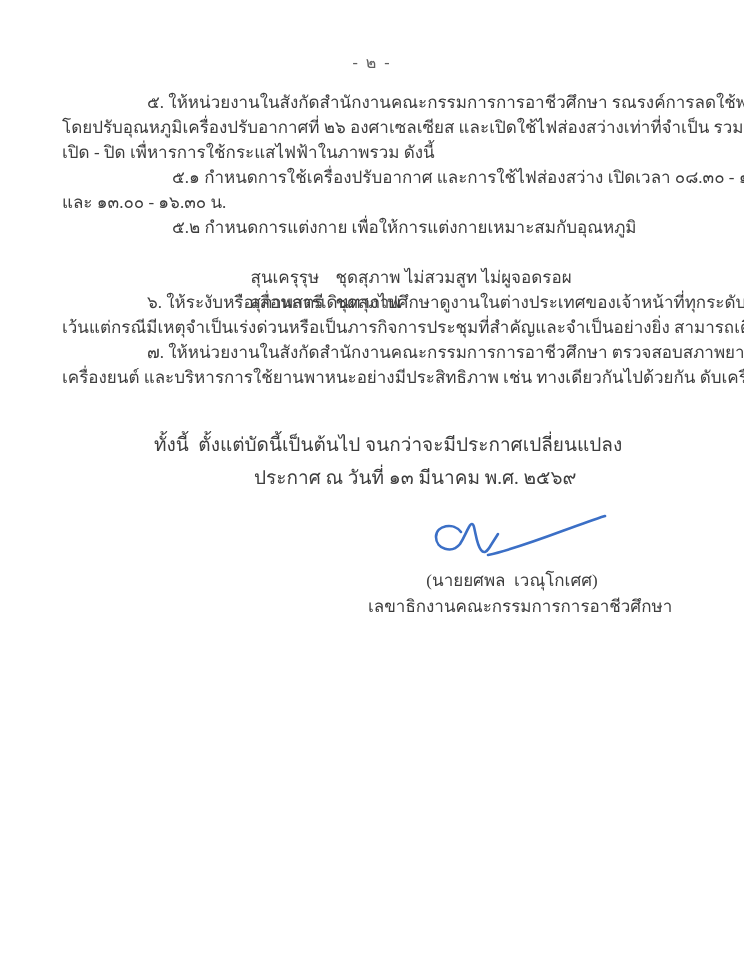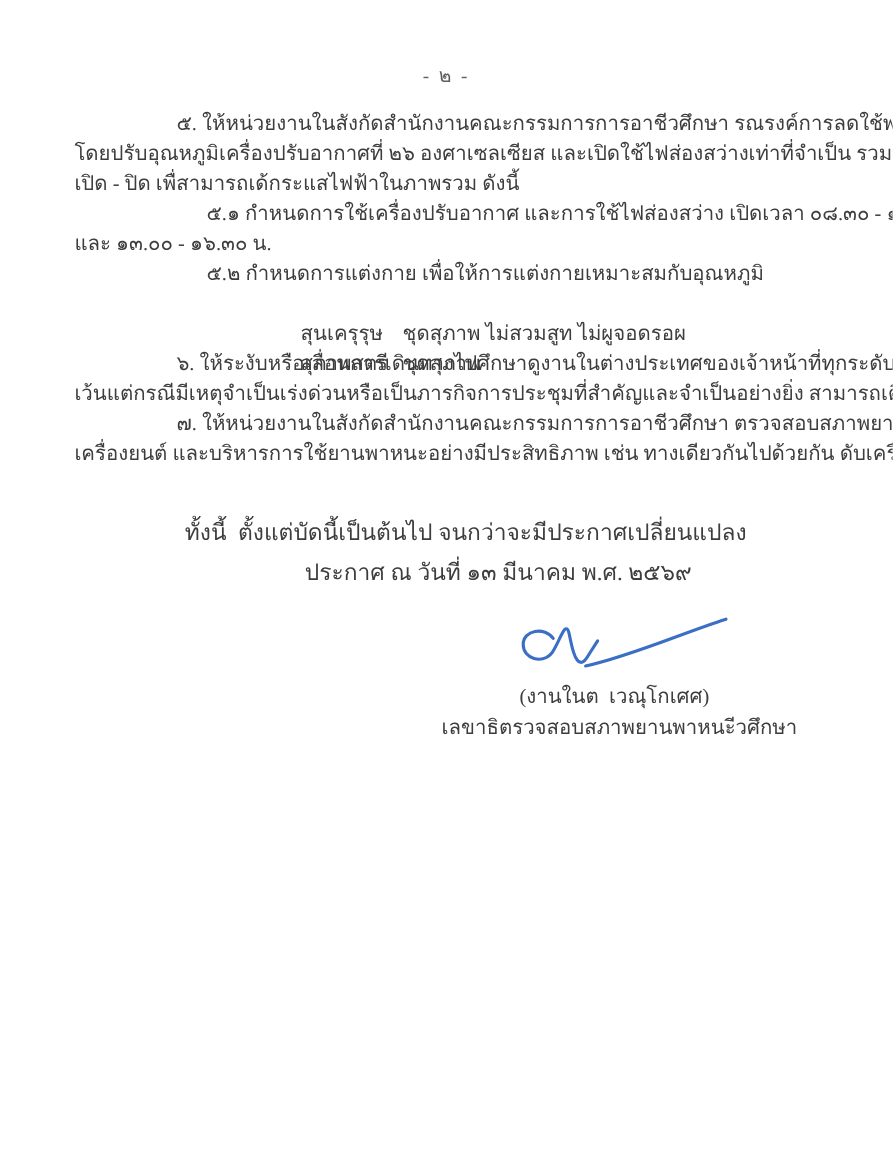--- a/index.html
+++ b/index.html
@@ -77,21 +77,21 @@
 <body>
 
 <div class="page">
 
   <div class="page-number">- ๒ -</div>
 
   <div class="body-text">
 
     <div class="line ind-para">๕. ให้หน่วยงานในสังกัดสำนักงานคณะกรรมการการอาชีวศึกษา รณรงค์การลดใช้พลังงาน</div>
     <div class="line">โดยปรับอุณหภูมิเครื่องปรับอากาศที่ ๒๖ องศาเซลเซียส และเปิดใช้ไฟส่องสว่างเท่าที่จำเป็น รวมทั้งกำหนดเวลา</div>
-    <div class="line">เปิด - ปิด เพื่สามารถเด้กระแสไฟฟ้าในภาพรวม ดังนี้</div>
+    <div class="line">เปิด - ปิด เพื่หารการใช้กระแสไฟฟ้าในภาพรวม ดังนี้</div>
 
     <div class="line ind-sub">๕.๑ กำหนดการใช้เครื่องปรับอากาศ และการใช้ไฟส่องสว่าง เปิดเวลา ๐๘.๓๐ - ๑๒.๐๐ น.</div>
     <div class="line">และ ๑๓.๐๐ - ๑๖.๓๐ น.</div>
 
     <div class="line ind-sub">๕.๒ กำหนดการแต่งกาย เพื่อให้การแต่งกายเหมาะสมกับอุณหภูมิ</div>
 
     <div class="line ind-dress">
       <span class="dress-label">สุนเครุรุษ</span><span>ชุดสุภาพ ไม่สวมสูท ไม่ผูจอดรอผ</span>
     </div>
     <div class="line ind-dress">
@@ -111,17 +111,17 @@
   <div class="signature-wrap">
     <svg width="190" height="60" viewBox="0 0 190 60" xmlns="http://www.w3.org/2000/svg">
       <g fill="none" stroke="#3b6fc6" stroke-width="2.6" stroke-linecap="round" stroke-linejoin="round">
         <path d="M 36,27 C 29,17 11,20 11,32 C 11,44 27,49 35,39 C 39,33 41,27 44,22 C 46,18 48,18 49,22 C 51,30 52,40 56,45 C 59,49 62,47 66,40 L 73,29"></path>
         <path d="M 63,50 C 100,42 145,22 180,11"></path>
       </g>
     </svg>
   </div>
 
   <div class="signatory">
-    <div class="line">(งานในต  เวณุโกเศศ)</div>
-    <div class="line">เลขาธิตรวจสอบสภาพยานพาหนะีวศึกษา</div>
+    <div class="line">(นายยศพล  เวณุโกเศศ)</div>
+    <div class="line">เลขาธิกงานคณะกรรมการการอาชีวศึกษา</div>
   </div>
 
 </div>
 
 </body></html>

